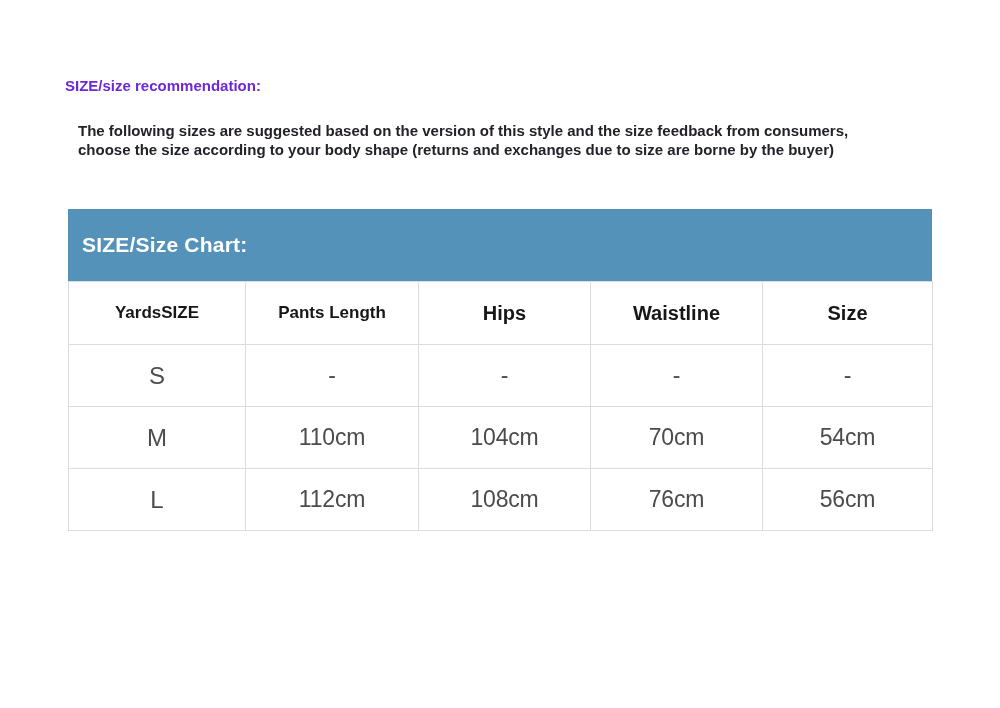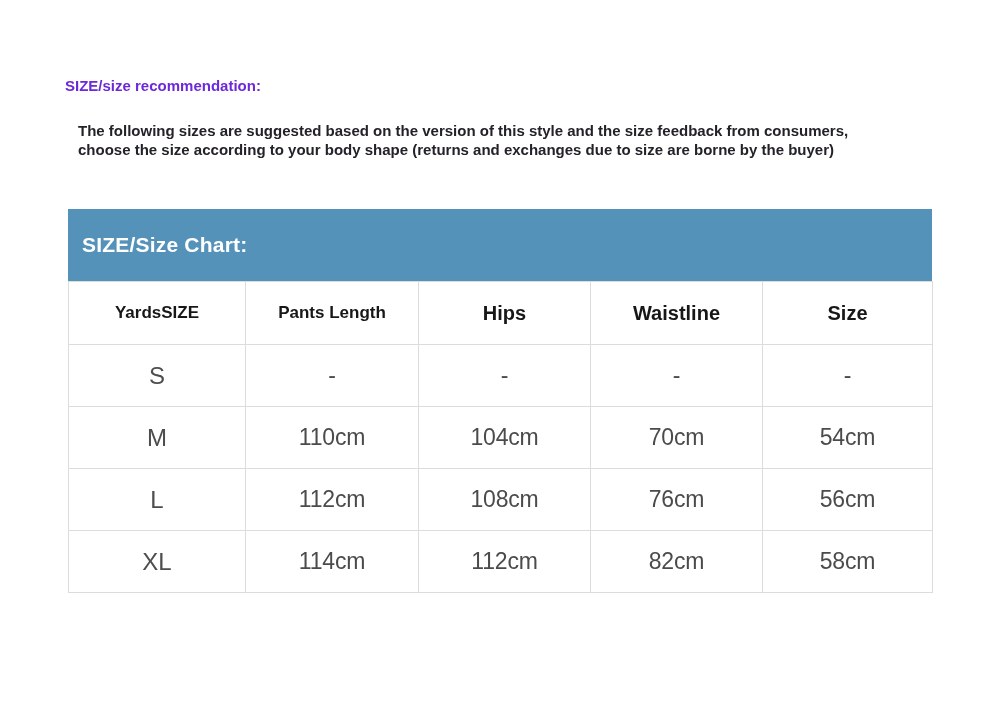--- a/index.html
+++ b/index.html
@@ -130,22 +130,15 @@
         <td>70cm</td>
         <td>54cm</td>
       </tr>
       <tr>
         <td class="size-cell">L</td>
         <td>112cm</td>
         <td>108cm</td>
         <td>76cm</td>
         <td>56cm</td>
       </tr>
-      <tr>
-        <td class="size-cell">XL</td>
-        <td>114cm</td>
-        <td>112cm</td>
-        <td>82cm</td>
-        <td>58cm</td>
-      </tr>
     </tbody>
   </table>
 </div>
 
 </body></html>

